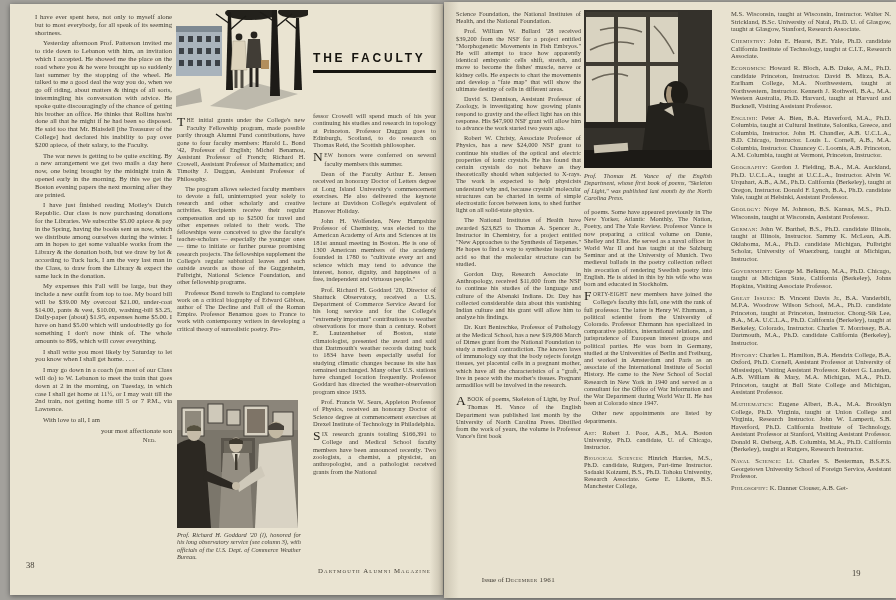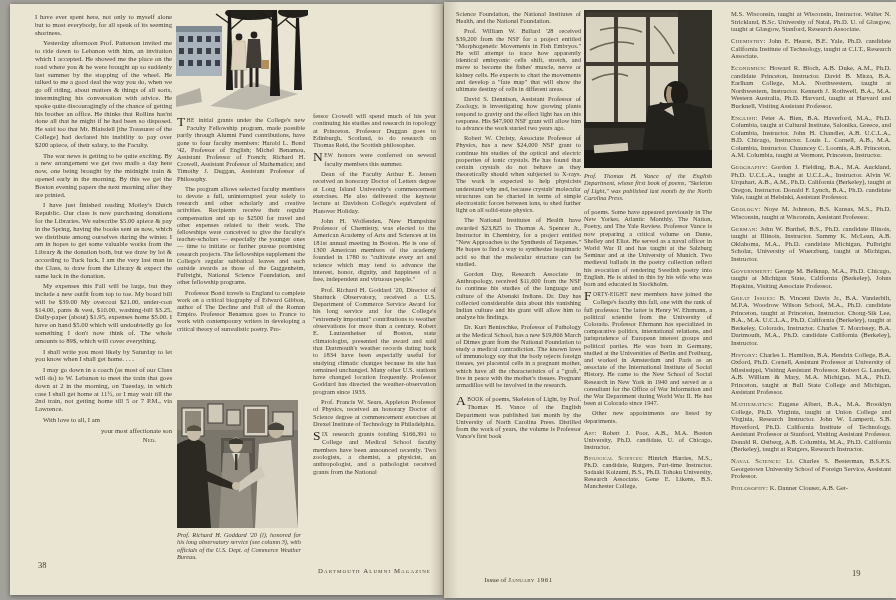--- a/index.html
+++ b/index.html
@@ -138,32 +138,36 @@
       <rect x="58" y="54" width="2.5" height="16" fill="#3e392f"></rect>
       <path d="M82,44 L114,40 L121,128 L78,128 Z" fill="#d9d3c4"></path>
       <ellipse cx="99" cy="30" rx="7.5" ry="8.5" fill="#c2b8a2"></ellipse>
       <path d="M91,26 Q99,19 107,26 L107,30 L91,30 Z" fill="#46413a"></path>
       <path d="M28,70 Q45,78 58,84 L58,90 Q42,86 26,80 Z" fill="#2c2822"></path>
       <path d="M84,66 Q70,76 60,84 L62,92 Q74,84 88,76 Z" fill="#cfc9ba"></path>
       <circle cx="59" cy="86" r="4" fill="#c6bca8"></circle>
     </svg>
     <div class="caption" style="left:167px; top:527px; width:124px; height:34px;">Prof. Richard H. Goddard '20 (l), honored for his long observatory service (see column 3), with officials of the U.S. Dept. of Commerce Weather Bureau.</div>
 
+    <div class="facultyhead" style="left:303px; top:47px; width:123px;">
+      <div class="ftitle">THE FACULTY</div>
+      <div class="frule"></div>
+    </div>
 
     <div class="col" style="left:303px; top:108px; width:123px; height:446px; font-size:6.5px; line-height:7.3px;">
       <p class="fp">fessor Crowell will spend much of his year continuing his studies and research in topology at Princeton. Professor Duggan goes to Edinburgh, Scotland, to do research on Thomas Reid, the Scottish philosopher.</p>
       <p class="fp"><span class="dropcap">N</span><span class="leadcaps">EW</span><span> honors were conferred on several faculty members this summer.</span></p>
       <p>Dean of the Faculty Arthur E. Jensen received an honorary Doctor of Letters degree at Long Island University's commencement exercises. He also delivered the keynote lecture at Davidson College's equivalent of Hanover Holiday.</p>
       <p>John H. Wolfenden, New Hampshire Professor of Chemistry, was elected to the American Academy of Arts and Sciences at its 181st annual meeting in Boston. He is one of 1300 American members of the academy founded in 1780 to "cultivate every art and science which may tend to advance the interest, honor, dignity, and happiness of a free, independent and virtuous people."</p>
       <p>Prof. Richard H. Goddard '20, Director of Shattuck Observatory, received a U.S. Department of Commerce Service Award for his long service and for the College's "extremely important" contributions to weather observations for more than a century. Robert E. Lautzenheiser of Boston, state climatologist, presented the award and said that Dartmouth's weather records dating back to 1834 have been especially useful for studying climatic changes because its site has remained unchanged. Many other U.S. stations have changed location frequently. Professor Goddard has directed the weather-observation program since 1933.</p>
       <p>Prof. Francis W. Sears, Appleton Professor of Physics, received an honorary Doctor of Science degree at commencement exercises at Drexel Institute of Technology in Philadelphia.</p>
       <p class="fp"><span class="dropcap">S</span><span class="leadcaps">IX</span><span> research grants totaling $166,391 to College and Medical School faculty members have been announced recently. Two zoologists, a chemist, a physicist, an anthropologist, and a pathologist received grants from the National</span></p>
     </div>
 
-    <div class="pnum" style="left:28px; top:556px;">38</div>
+    <div class="pnum" style="left:16px; top:556px;">38</div>
     <div class="footer-left" style="left:303px; top:563px; width:123px;">Dartmouth Alumni Magazine</div>
   </div>
 
   <div class="page" id="page-right">
 
     <div class="col" style="left:12px; top:8px; width:125px; height:552px;">
       <p class="fp">Science Foundation, the National Institutes of Health, and the National Foundation.</p>
       <p>Prof. William W. Ballard '28 received $39,200 from the NSF for a project entitled "Morphogenetic Movements in Fish Embryos." He will attempt to trace how apparently identical embryonic cells shift, stretch, and move to become the fishes' muscle, nerve or kidney cells. He expects to chart the movements and develop a "fate map" that will show the ultimate destiny of cells in different areas.</p>
       <p>David S. Dennison, Assistant Professor of Zoology, is investigating how growing plants respond to gravity and the effect light has on this response. His $47,900 NSF grant will allow him to advance the work started two years ago.</p>
       <p>Robert W. Christy, Associate Professor of Physics, has a new $24,000 NSF grant to continue his studies of the optical and electric properties of ionic crystals. He has found that certain crystals do not behave as they theoretically should when subjected to X-rays. The work is expected to help physicists understand why and, because crystals' molecular structures can be charted in terms of simple electrostatic forces between ions, to shed further light on all solid-state physics.</p>
@@ -209,17 +213,17 @@
       <p><span class="dirlabel">Geology:</span> <span>Noye M. Johnson, B.S. Kansas, M.S., Ph.D. Wisconsin, taught at Wisconsin, Assistant Professor.</span></p>
       <p><span class="dirlabel">German:</span> <span>John W. Barthel, B.S., Ph.D. candidate Illinois, taught at Illinois, Instructor. Sammy K. McLean, A.B. Oklahoma, M.A., Ph.D. candidate Michigan, Fulbright Scholar, University of Wuerzburg, taught at Michigan, Instructor.</span></p>
       <p><span class="dirlabel">Government:</span> <span>George M. Belknap, M.A., Ph.D. Chicago, taught at Michigan State, California (Berkeley), Johns Hopkins, Visiting Associate Professor.</span></p>
       <p><span class="dirlabel">Great Issues:</span> <span>B. Vincent Davis Jr., B.A. Vanderbilt, M.P.A. Woodrow Wilson School, M.A., Ph.D. candidate Princeton, taught at Princeton, Instructor. Chong-Sik Lee, B.A., M.A. U.C.L.A., Ph.D. California (Berkeley), taught at Berkeley, Colorado, Instructor. Charles T. Morrissey, B.A. Dartmouth, M.A., Ph.D. candidate California (Berkeley), Instructor.</span></p>
       <p><span class="dirlabel">History:</span> <span>Charles L. Hamilton, B.A. Hendrix College, B.A. Oxford, Ph.D. Cornell, Assistant Professor at University of Mississippi, Visiting Assistant Professor. Robert G. Landen, A.B. William &amp; Mary, M.A. Michigan, M.A., Ph.D. Princeton, taught at Ball State College and Michigan, Assistant Professor.</span></p>
       <p><span class="dirlabel">Mathematics:</span> <span>Eugene Albert, B.A., M.A. Brooklyn College, Ph.D. Virginia, taught at Union College and Virginia, Research Instructor. John W. Lamperti, S.B. Haverford, Ph.D. California Institute of Technology, Assistant Professor at Stanford, Visiting Assistant Professor. Donald R. Ostberg, A.B. Columbia, M.A., Ph.D. California (Berkeley), taught at Rutgers, Research Instructor.</span></p>
       <p><span class="dirlabel">Naval Science:</span> <span>Lt. Charles S. Besterman, B.S.F.S. Georgetown University School of Foreign Service, Assistant Professor.</span></p>
       <p><span class="dirlabel">Philosophy:</span> <span>K. Danner Clouser, A.B. Get-</span></p>
     </div>
 
-    <div class="footer-right" style="left:12px; top:574px; width:125px;"><span class="ital">Issue of</span> <span class="smallcaps">January 1961</span></div>
+    <div class="footer-right" style="left:12px; top:574px; width:125px;"><span class="ital">Issue of</span> <span class="smallcaps">December 1961</span></div>
     <div class="pnum" style="left:408px; top:566px;">19</div>
   </div>
 
 </div>
 
 </body></html>

